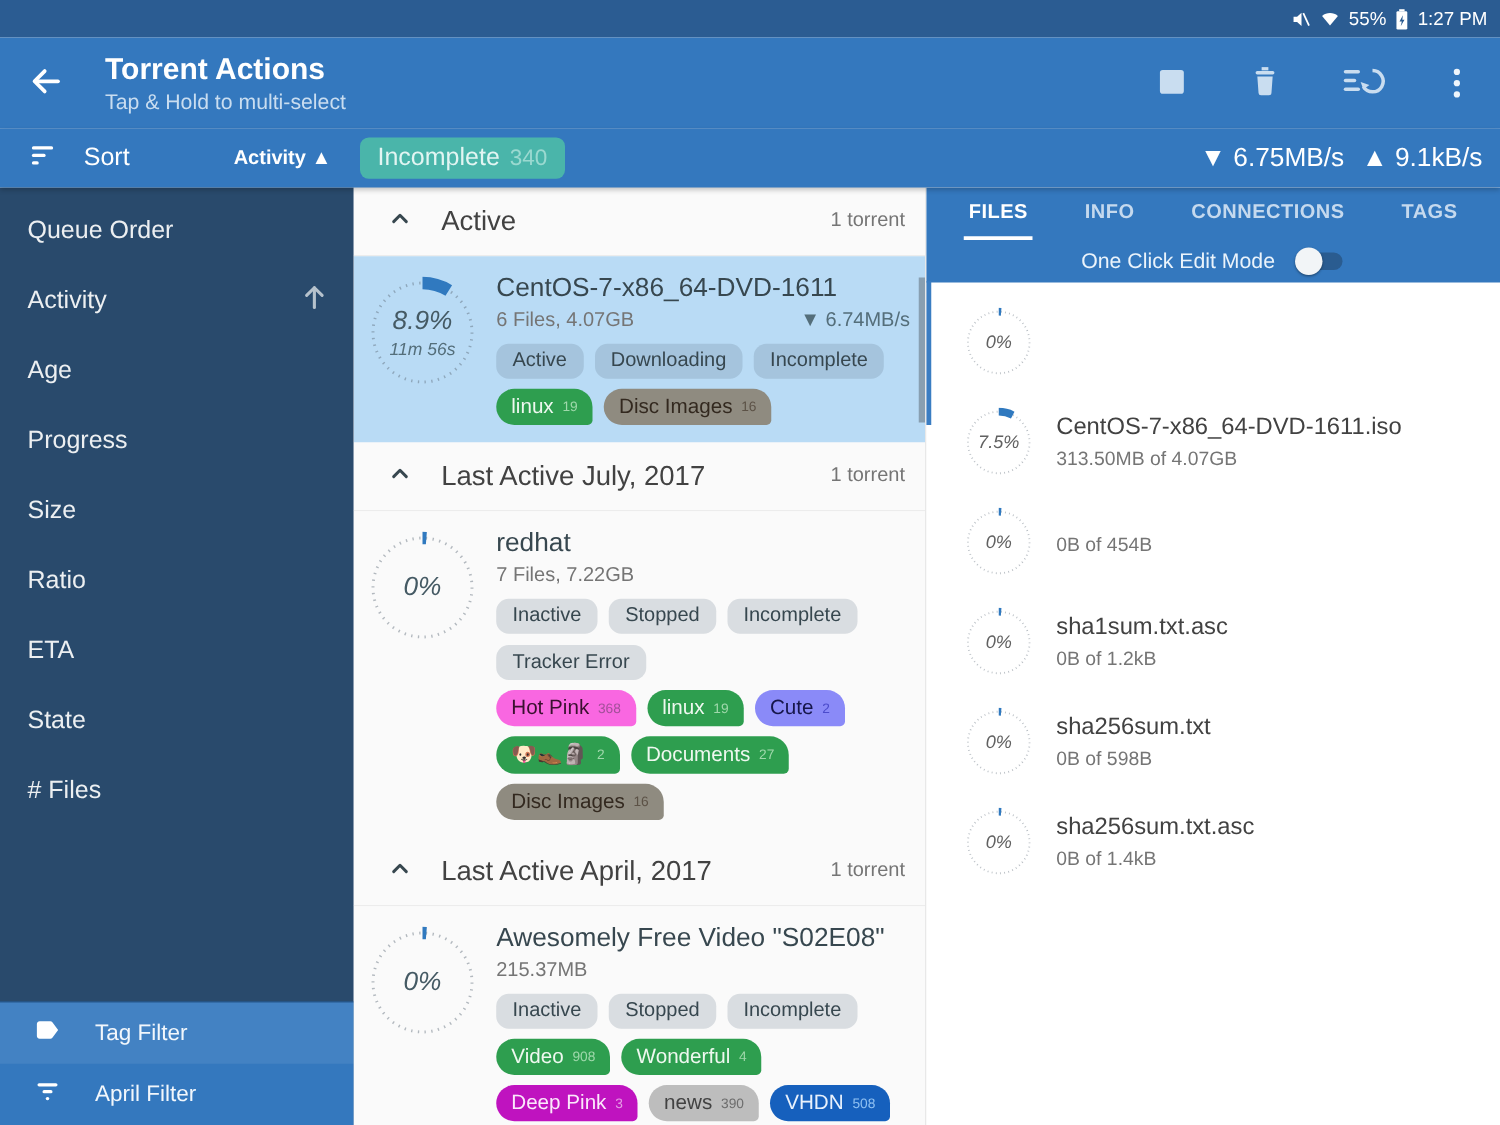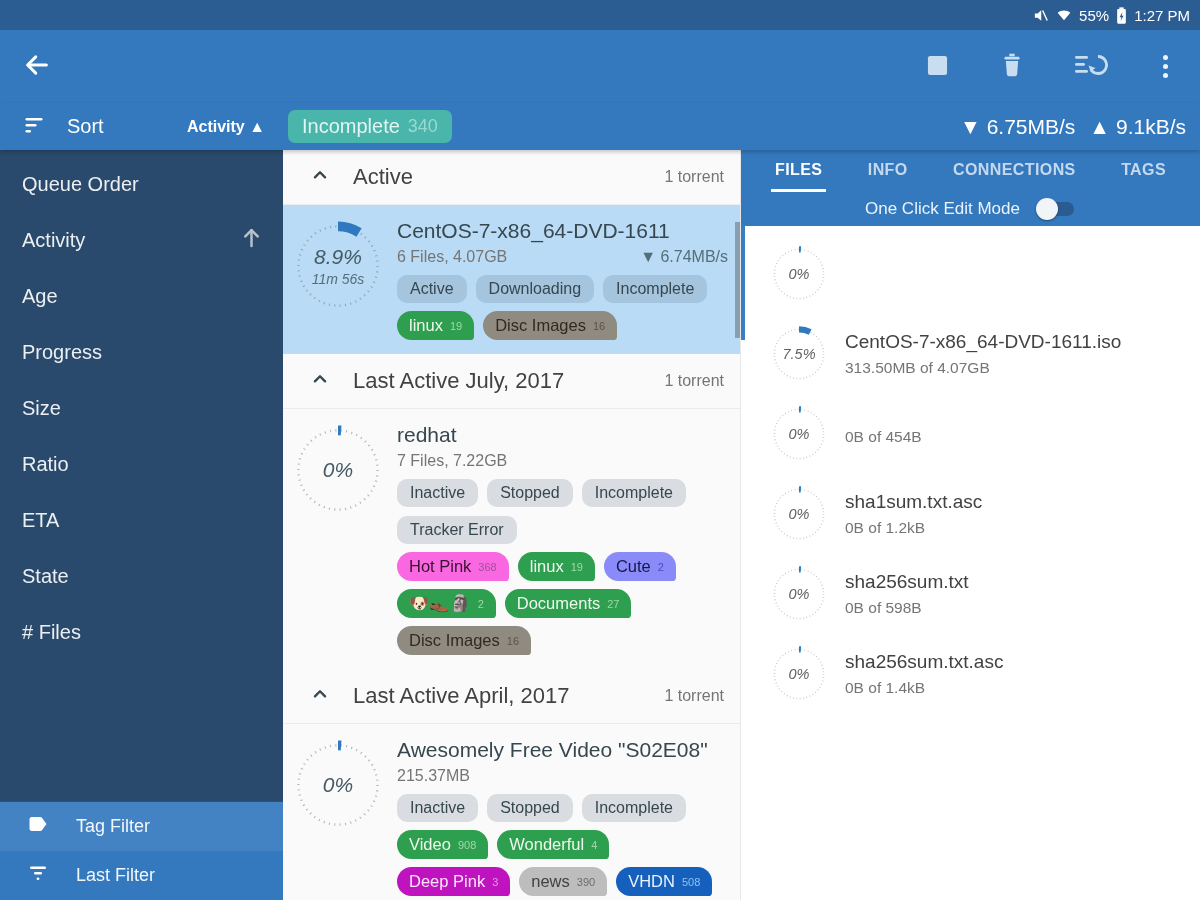--- a/index.html
+++ b/index.html
@@ -132,20 +132,24 @@
 
   <div class="appbar">
     <button class="backbtn">
       <span>
         <svg width="30" height="30" viewBox="0 0 24 24" fill="none" stroke="#fff" stroke-width="2.4" stroke-linecap="round" stroke-linejoin="round">
             <path d="M19.5 12H5"></path>
             <path d="M11 5.5L4.5 12 11 18.5"></path>
           </svg>
       </span>
     </button>
+    <div class="titles">
+      <div class="t1">Torrent Actions</div>
+      <div class="t2">Tap &amp; Hold to multi-select</div>
+    </div>
     <div class="appactions">
       <button>
         <span>
           <svg width="27" height="27" viewBox="0 0 24 24">
               <rect x="3.5" y="3.5" width="17" height="17" rx="2" fill="#c9ddf0"></rect>
             </svg>
         </span>
       </button>
       <button>
         <span>
@@ -256,21 +260,21 @@
         <div class="footitem">
           <span>
             <svg width="24" height="20" viewBox="0 0 24 20">
                 <g fill="#fff">
                   <rect x="4" y="3.5" width="16" height="2.6" rx="1.3"></rect>
                   <rect x="8" y="9" width="8" height="2.6" rx="1.3"></rect>
                   <rect x="10.6" y="14.5" width="2.8" height="2.6" rx="1.3"></rect>
                 </g>
               </svg>
           </span>
-          <span>Last Filter</span>
+          <span>April Filter</span>
         </div>
       </div>
     </nav>
 
     <main class="torrents">
 
       <div class="secheader">
         <span>
           <svg width="22" height="22" viewBox="0 0 24 24" fill="none" stroke="#37474f" stroke-width="2.6" stroke-linecap="round" stroke-linejoin="round">
               <path d="M6.5 14.5L12 9l5.5 5.5"></path>

